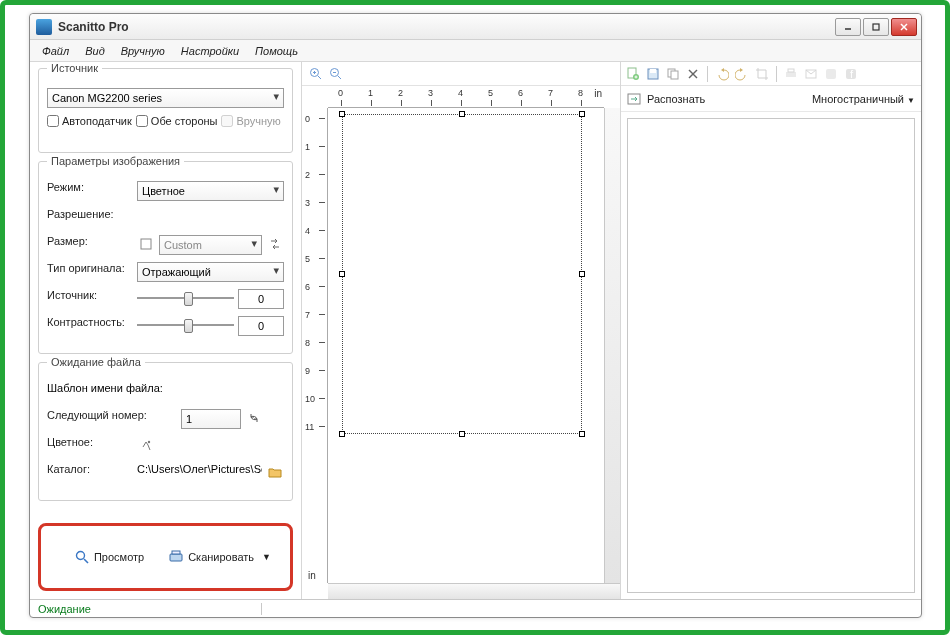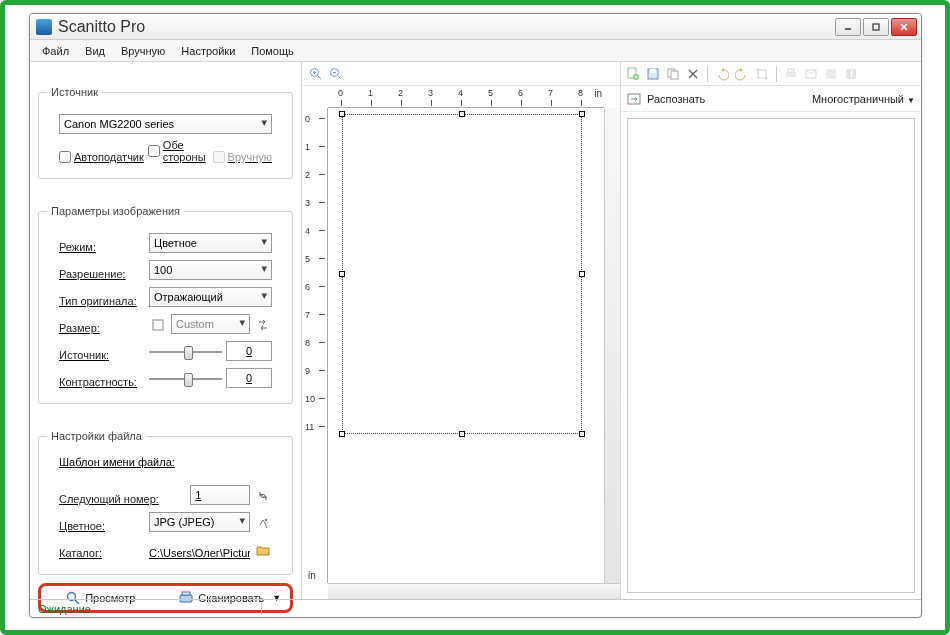--- a/index.html
+++ b/index.html
@@ -3,49 +3,49 @@
 <meta charset="utf-8">
 <style>
 * { box-sizing: border-box; margin: 0; padding: 0; font-family: Tahoma, Arial, sans-serif; font-size: 11px; }
 body { background: #fff; width: 950px; height: 635px; position: relative; }
 
 .outer-border { position: absolute; inset: 0; border: 5px solid #23a638; border-radius: 6px; }
 
 .window { position: absolute; left: 29px; top: 13px; width: 893px; height: 605px; background: #fff; border: 1px solid #8a8a8a; border-radius: 4px; box-shadow: 0 0 4px rgba(0,0,0,.15); display: flex; flex-direction: column; }
 .titlebar { height: 26px; display: flex; align-items: center; padding: 0 4px 0 6px; background: linear-gradient(#fdfdfd,#ececec); border-bottom: 1px solid #d0d0d0; border-radius: 4px 4px 0 0; }
 .titlebar .app-icon { width: 16px; height: 16px; background: linear-gradient(#4aa3e0,#1e5c9c); margin-right: 6px; border-radius: 2px; }
-.titlebar .title { flex: 1; color: #333; font-size: 16px; }
+.titlebar .title { flex: 1; color: #333; font-size: 12px; font-weight: bold; }
 .win-btns { display: flex; gap: 2px; }
 .win-btn { width: 26px; height: 18px; background: linear-gradient(#fafafa,#e6e6e6); border: 1px solid #9a9a9a; border-radius: 2px; display:flex; align-items:center; justify-content:center; cursor:pointer; }
 .win-btn.close { background: linear-gradient(#f08f8f,#d43a2e); border-color:#a02820; color:#fff; }
 .win-btn svg { width:10px; height:10px; }
 
 .menubar { height: 22px; display: flex; align-items: center; gap: 4px; padding: 0 6px; border-bottom: 1px solid #d7d7d7; background:#f7f7f7; }
-.menubar span { padding: 2px 6px; cursor: pointer; color:#222; }
+.menubar span { padding: 2px 6px; cursor: pointer; color:#222;font-style:italic; }
 
 .content { flex:1; display:flex; min-height:0; }
 
 
 .left { width: 272px; border-right: 1px solid #d7d7d7; padding: 6px 8px 8px; display:flex; flex-direction:column; gap:8px; }
-.group { border: 1px solid #cfcfcf; border-radius: 3px; position: relative; padding: 14px 20px 10px; margin-top: 24px; }
+.group { border: 1px solid #cfcfcf; border-radius: 3px; position: relative; padding: 14px 8px 10px; }
 .group .legend { position:absolute; top:-7px; left:8px; background:#fff; padding:0 4px; color:#444; }
-.form-row { display:flex; align-items:flex-end; min-height:22px; margin:5px 0; gap:4px;text-decoration:underline; }
+.form-row { display:flex; align-items:flex-start; min-height:22px; margin:5px 0; gap:4px; }
 .form-row .lbl { width: 86px; color:#222; }
 select,.text-input { height:20px; border:1px solid #9a9a9a; background:linear-gradient(#fff,#f3f3f3); padding:0 4px; width:100%; }
 select { appearance:none; background:linear-gradient(#fff,#f3f3f3); padding-right:16px; }
 .sel-wrap{position:relative; flex:1;}
 .sel-wrap::after{content:"▾"; position:absolute; right:5px; top:2px; pointer-events:none; color:#444;}
 .chk { display:flex; align-items:center; gap:3px; color:#222; }
 .chk.dis{ color:#9a9a9a; }
 .num-input{width:46px; height:20px; border:1px solid #9a9a9a; text-align:center; background:#fff;}
 .slider{flex:1; height:18px; position:relative;}
 .slider .track{position:absolute; left:0; right:0; top:8px; height:2px; background:#9a9a9a;}
 .slider .thumb{position:absolute; top:3px; left:48%; width:9px; height:14px; background:linear-gradient(#f6f6f6,#d6d6d6); border:1px solid #7a7a7a; border-radius:2px;}
 .iconbtn{width:18px;height:18px; display:inline-flex; align-items:center; justify-content:center; border:1px solid transparent; cursor:pointer;}
-.scan-row{display:flex; gap:10px; border:3px solid #d43627; border-radius:8px; padding:0; margin-top:auto;}
+.scan-row{display:flex; gap:10px; border:3px solid #d43627; border-radius:8px; padding:19px; margin-top:auto;}
 .flat-btn{flex:1; display:flex; align-items:center; justify-content:center; gap:5px; height:24px; cursor:pointer; color:#222;}
 .flat-btn .mag{width:14px;height:14px;}
 .flat-btn .scn{width:14px;height:14px;}
 
 
 .middle{flex:1; display:flex; flex-direction:column; border-right:1px solid #d7d7d7;}
 .mid-tb{height:24px; display:flex; align-items:center; gap:4px; padding:0 6px; border-bottom:1px solid #e2e2e2;}
 .canvas-wrap{flex:1; position:relative; overflow:hidden; background:#fff;}
 .h-ruler{position:absolute; top:0; left:26px; right:16px; height:22px; background:#fff; border-bottom:1px solid #aaa;}
 .v-ruler{position:absolute; top:22px; left:0; width:26px; bottom:16px; background:#fff; border-right:1px solid #aaa;}
@@ -147,76 +147,74 @@
       </div>
 
       <div class="group">
         <div class="legend">Параметры изображения</div>
         <div class="form-row">
             <span class="lbl">Режим:</span>
             <div class="sel-wrap"><select><option>Цветное</option></select></div>
           </div>
         <div class="form-row">
             <span class="lbl">Разрешение:</span>
-            <div class="sel-wrap"><select><option>100</option></select></div>
-          </div>
+          </div>
+        <div class="form-row">
+            <span class="lbl">Размер:</span>
+          <span class="iconbtn">
+              <svg width="12" height="12" viewBox="0 0 12 12">
+                <rect x="1" y="1" width="10" height="10" fill="none" stroke="#888"></rect>
+              </svg>
+            </span>
+          <div class="sel-wrap"><select style="color:#888"><option>Custom</option></select></div>
+          <span class="iconbtn">
+              <svg width="12" height="12" viewBox="0 0 12 12">
+                <path d="M2 3h6l-2-2m2 2-2 2M10 9H4l2 2m-2-2 2-2" stroke="#666" fill="none"></path>
+              </svg>
+            </span>
+        </div>
         <div class="form-row">
             <span class="lbl">Тип оригинала:</span>
             <div class="sel-wrap"><select><option>Отражающий</option></select></div>
           </div>
-        <div class="form-row">
-            <span class="lbl">Размер:</span>
-          <span class="iconbtn">
-              <svg width="12" height="12" viewBox="0 0 12 12">
-                <rect x="1" y="1" width="10" height="10" fill="none" stroke="#888"></rect>
-              </svg>
-            </span>
-          <div class="sel-wrap"><select style="color:#888"><option>Custom</option></select></div>
-          <span class="iconbtn">
-              <svg width="12" height="12" viewBox="0 0 12 12">
-                <path d="M2 3h6l-2-2m2 2-2 2M10 9H4l2 2m-2-2 2-2" stroke="#666" fill="none"></path>
-              </svg>
-            </span>
-        </div>
         <div class="form-row">
             <span class="lbl">Источник:</span>
           <div class="slider">
               <div class="track"></div>
               <div class="thumb"></div>
             </div>
           <input class="num-input" value="0" style="">
         </div>
         <div class="form-row">
             <span class="lbl">Контрастность:</span>
           <div class="slider">
               <div class="track"></div>
               <div class="thumb"></div>
             </div>
           <input class="num-input" value="0" style="">
         </div>
       </div>
 
       <div class="group">
-        <div class="legend">Настройки файла</div>
+        <div class="legend">Ожидание файла</div>
         <div class="form-row" style="display:block">
           <div style="margin-bottom:3px">Шаблон имени файла:</div>
         </div>
         <div class="form-row">
             <span class="lbl" style="width:130px">Следующий номер:</span>
           <input class="text-input" style="width: 60px;" value="1">
           <span class="iconbtn">
               <svg width="12" height="12" viewBox="0 0 12 12">
                 <path d="M3 2v3h3M9 10V7H6" stroke="#555" fill="none"></path>
                 <path d="M3 5a4 4 0 0 1 6 2M9 7a4 4 0 0 1-6-2" stroke="#555" fill="none"></path>
               </svg>
             </span>
         </div>
         <div class="form-row">
             <span class="lbl">Цветное:</span>
-          <div class="sel-wrap"><select><option>JPG (JPEG)</option></select></div>
           <span class="iconbtn">
               <svg width="12" height="12" viewBox="0 0 12 12">
                 <path d="M3 8l3-5 2 3 2 5" stroke="#777" fill="none"></path>
                 <circle cx="9" cy="3" r="1.2" fill="#777"></circle>
               </svg>
             </span>
         </div>
         <div class="form-row">
             <span class="lbl">Каталог:</span>
           <span style="flex:1; overflow:hidden; white-space:nowrap">C:\Users\Олег\Pictures\Scanit</span>

